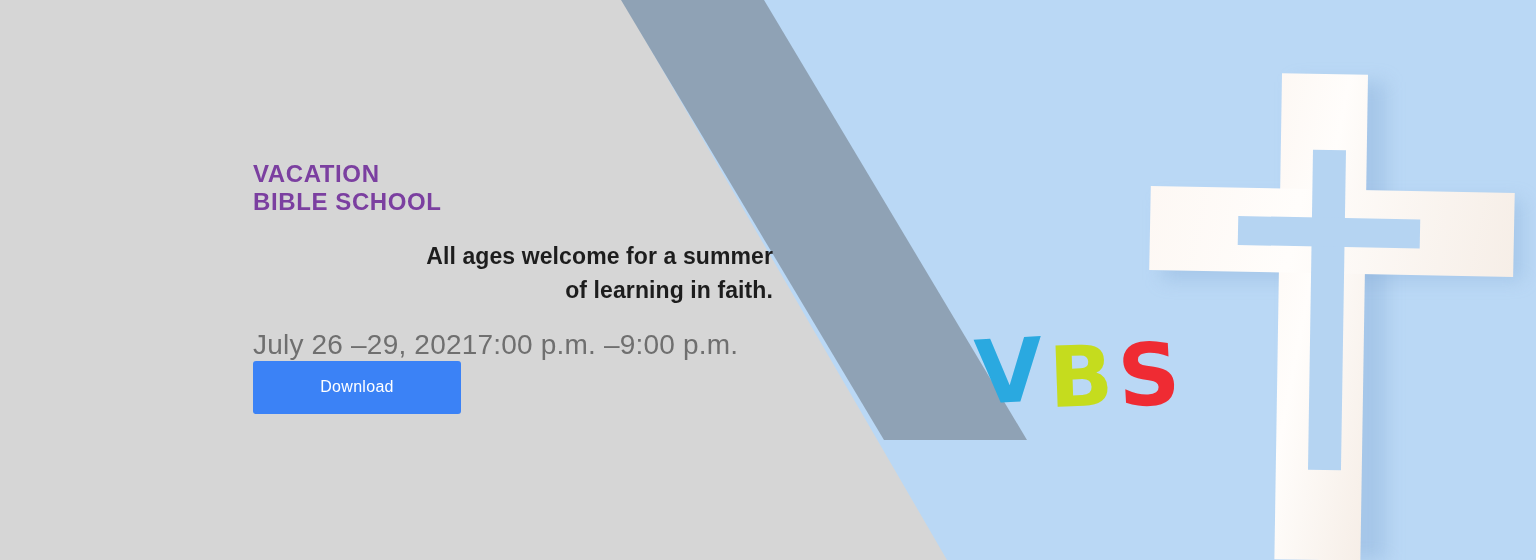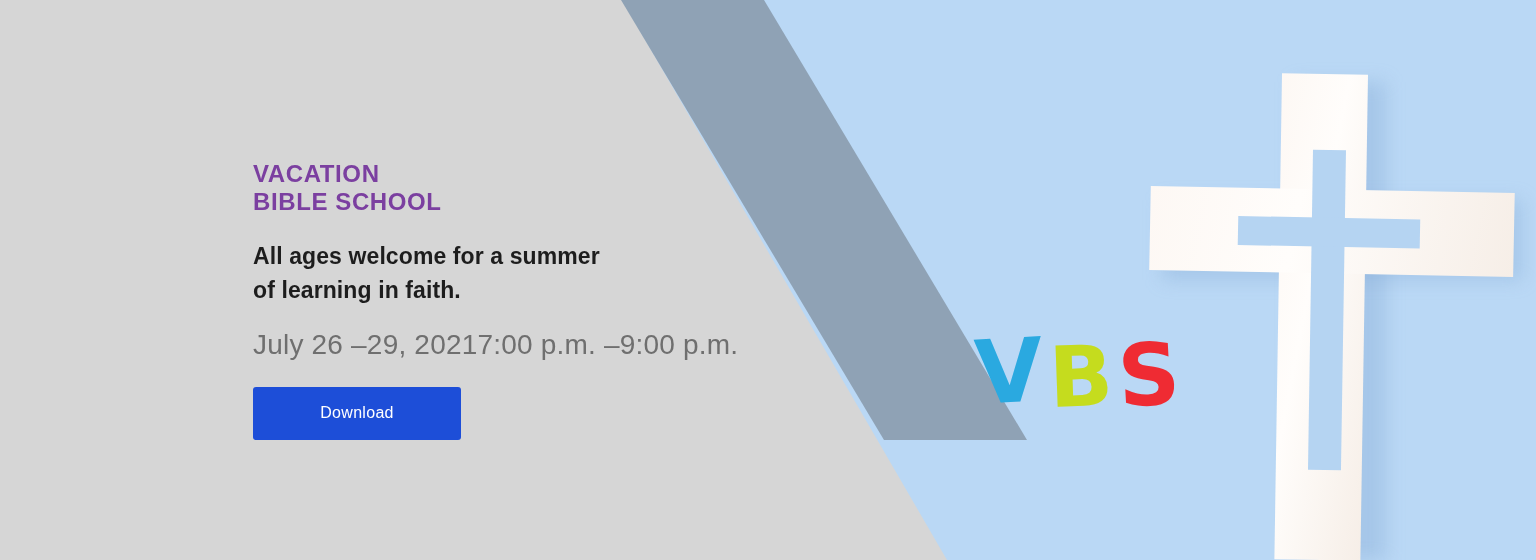--- a/index.html
+++ b/index.html
@@ -77,37 +77,37 @@
     text-transform: uppercase;
   }
   .headline span { display: block; }
   .subhead {
     margin: 22px 0 0 0;
     color: #1d1d1d;
     font-size: 23px;
     font-weight: 600;
     line-height: 1.48;
     letter-spacing: 0.1px;
+    text-align: right;
   }
   .subhead span { display: block; }
   .datetime {
     margin: 22px 0 0 0;
     color: #6f6f6f;
     font-size: 28px;
     font-weight: 400;
     letter-spacing: 0.2px;
   }
   .btn {
     display: block;
-    margin-top: 26px;
     width: 208px;
     height: 53px;
     border: none;
     border-radius: 3px;
-    background: #1d4ed8;
+    background: #3b82f6;
     color: #ffffff;
     font-family: "Liberation Sans", sans-serif;
     font-size: 16px;
     letter-spacing: 0.3px;
     cursor: pointer;
   }
 </style>
 </head>
 <body>
 

